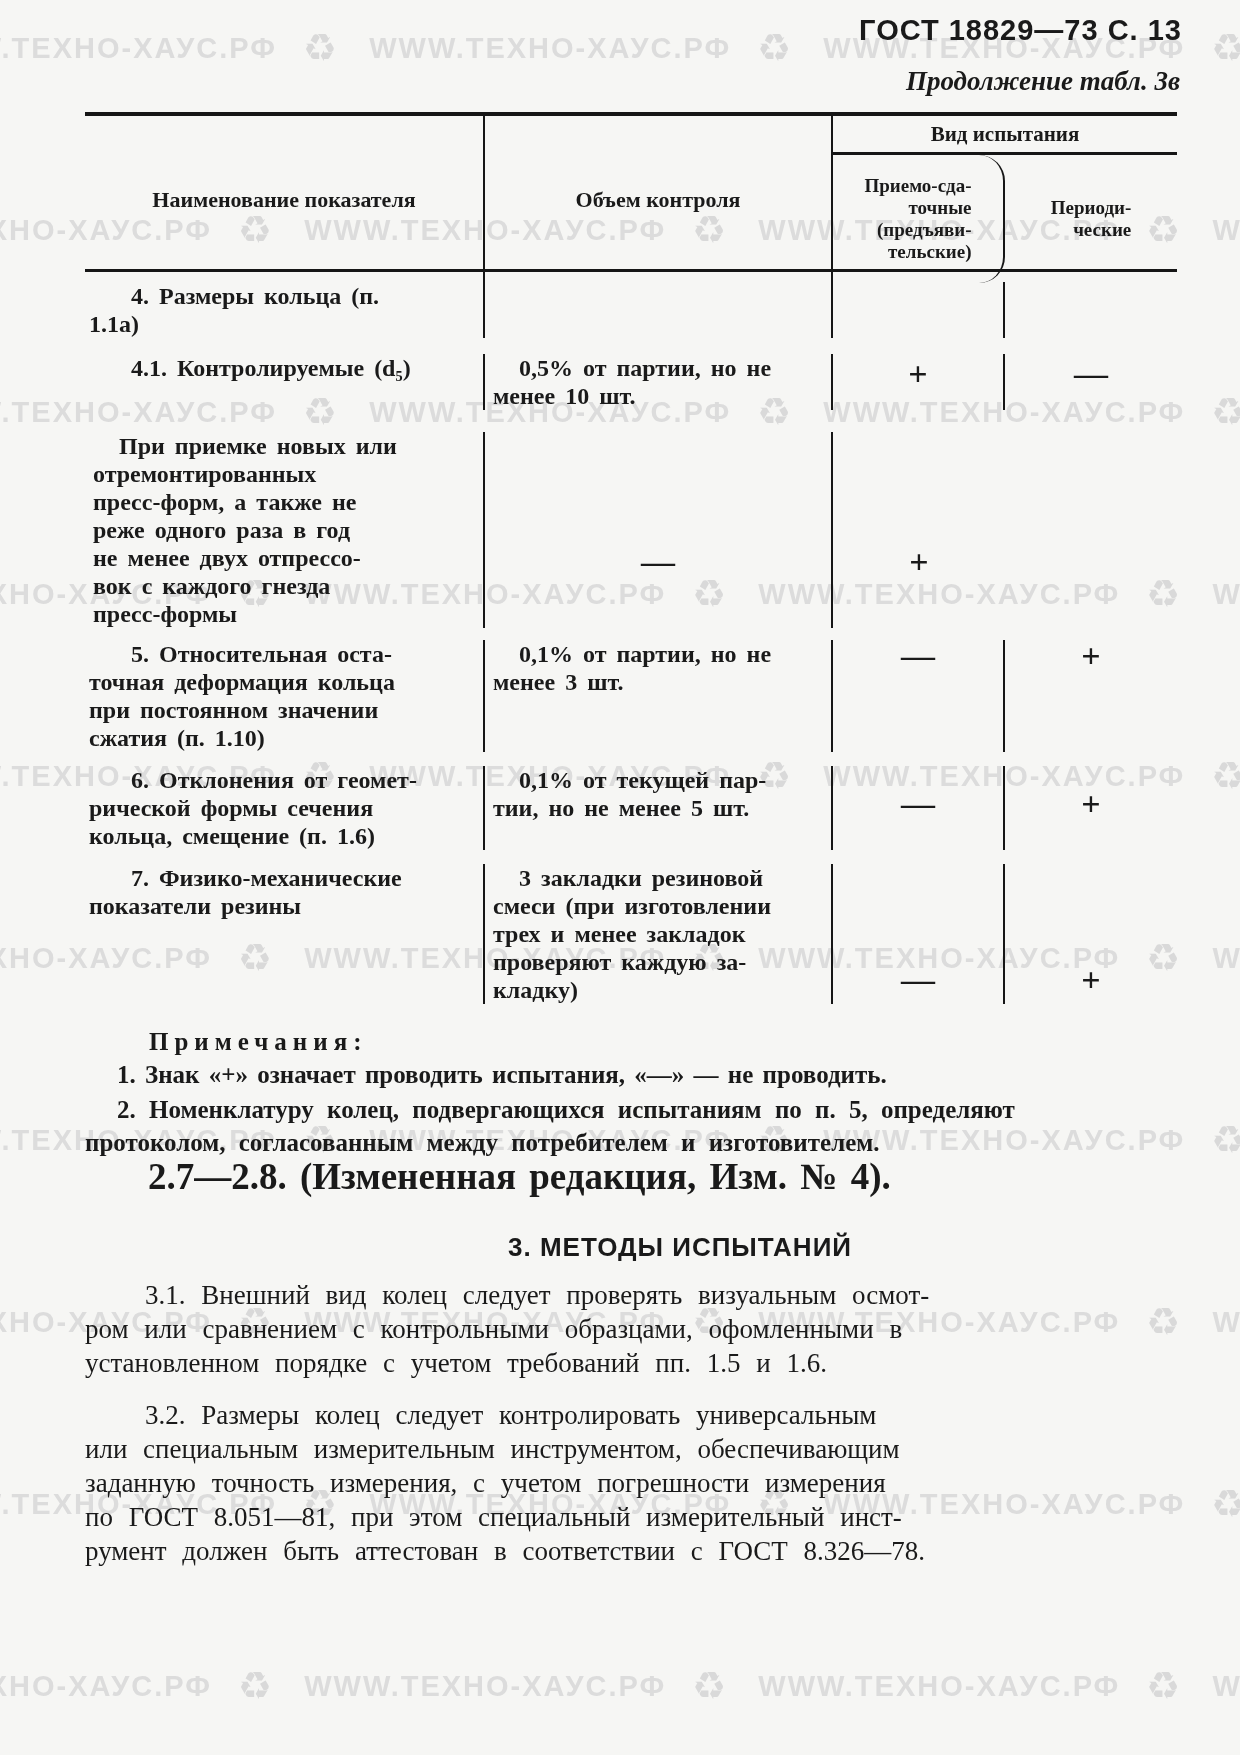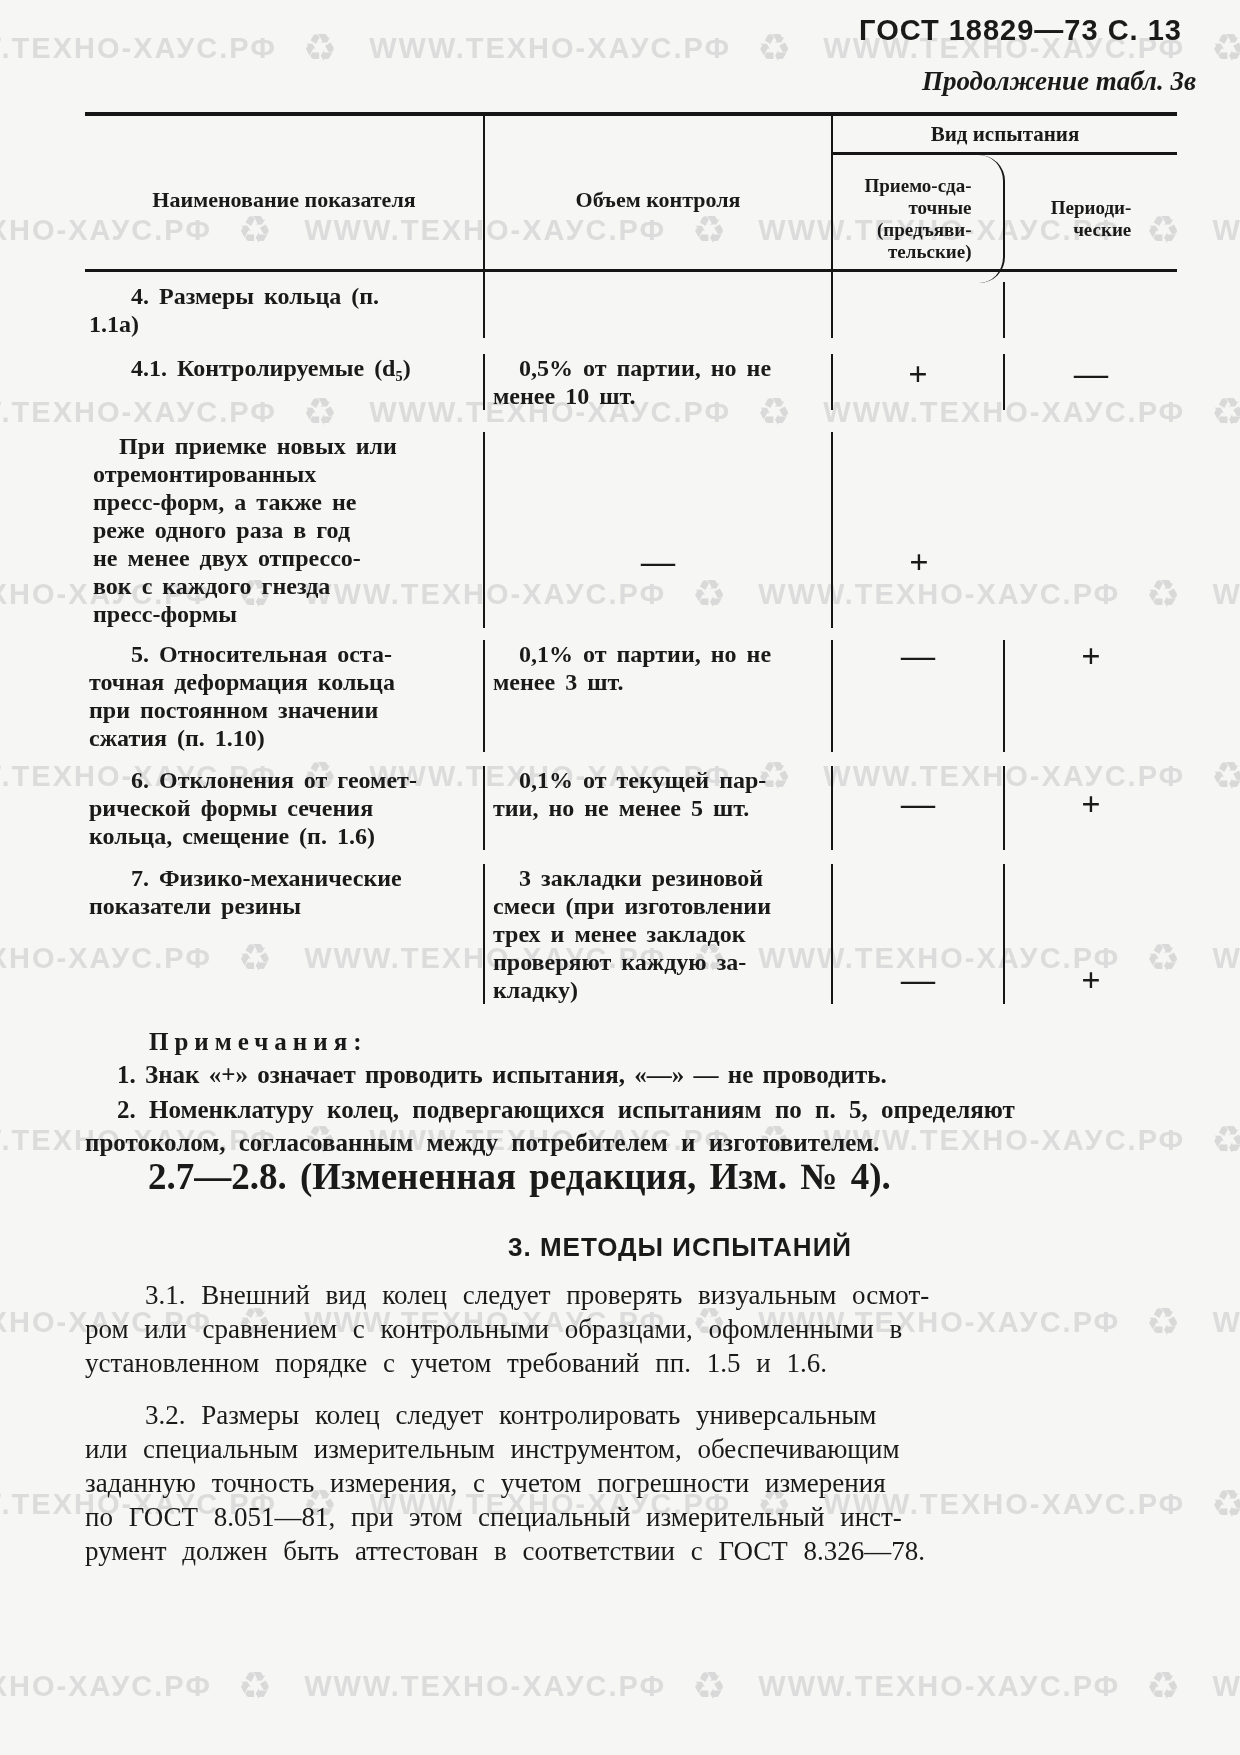--- a/index.html
+++ b/index.html
@@ -21,21 +21,21 @@
   .wm-unit{display:flex; align-items:center; gap:26px;}
   .wm-icon{font-size:38px; color:#d9d9d9; font-family:"DejaVu Sans",sans-serif;}
   
   .content{position:absolute; inset:0; z-index:1;}
   .doc-header{
     position:absolute; top:14px; right:58px;
     font-family:"Liberation Sans","DejaVu Sans",sans-serif;
     font-weight:bold; font-size:29px; letter-spacing:1px;margin-left:28px;
   }
   .table-caption{
-    position:absolute; top:66px; right:44px;
+    position:absolute; top:66px; right:60px;
     font-style:italic; font-weight:bold; font-size:27px;
   }
   
   .gtable{position:absolute; left:85px; top:112px; width:1092px;}
   .gtable *{box-sizing:border-box;}
   .thead{
     display:grid; grid-template-columns:400px 348px 344px;
     border-top:4px solid #161616; border-bottom:3px solid #161616;
     height:160px;
   }

